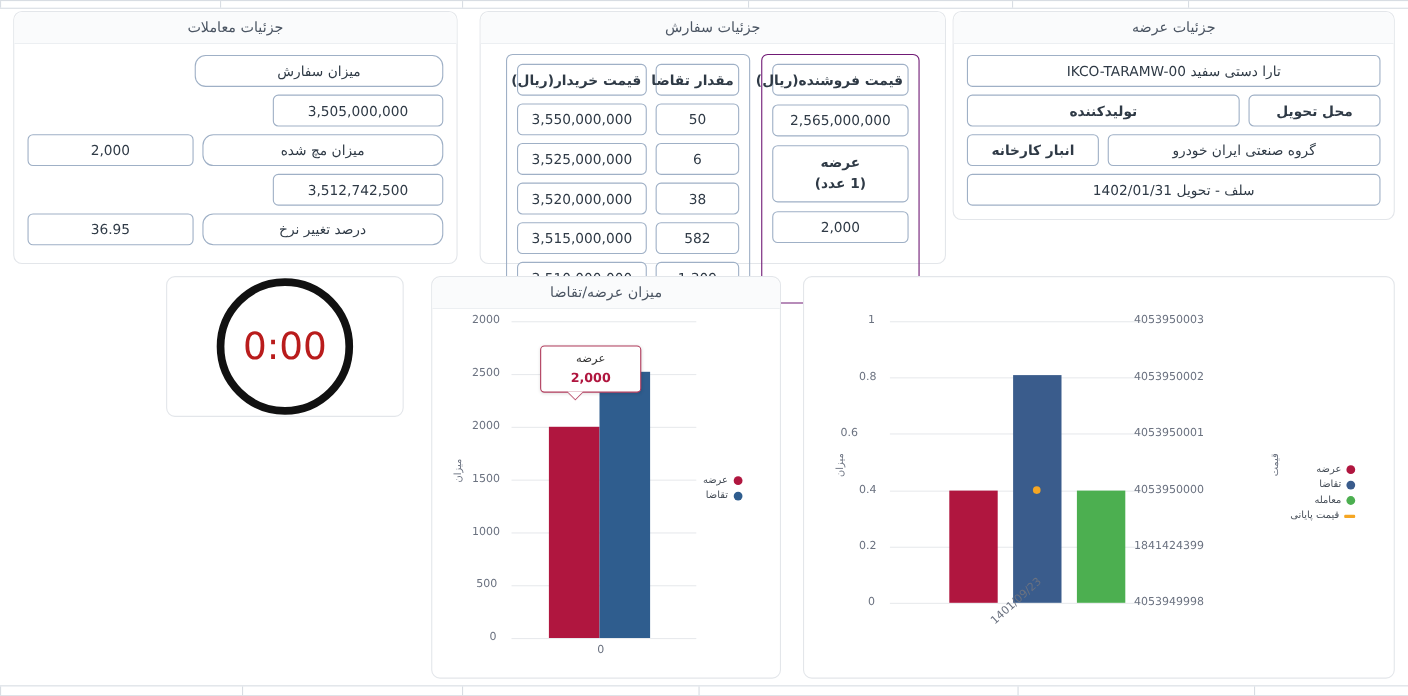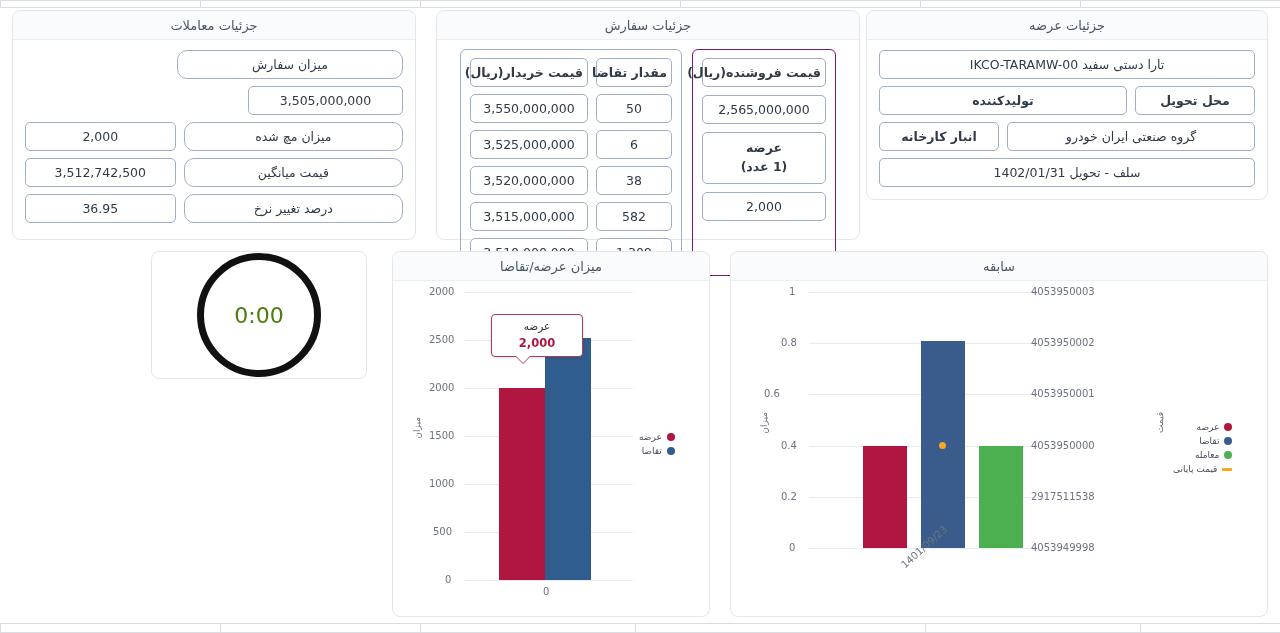--- a/index.html
+++ b/index.html
@@ -102,22 +102,22 @@
 
   
   .clock-circle {
     width: 110px; height: 110px;
     border: 7px solid #111111;
     border-radius: 50%;
     display: flex; align-items: center; justify-content: center;
     margin: 0 auto;
   }
   .clock-text {
-    font-size: 22px;
-    color: #4d7c0f;
+    font-size: 34px;
+    color: #b91c1c;
     font-family: "DejaVu Sans", sans-serif;
   }
 
   
   .plot { position: absolute; }
   .axis-label-y {
     position: absolute;
     font-size: 9px;
     color: #6b7280;
     writing-mode: vertical-rl;
@@ -200,21 +200,20 @@
         <div class="cell lbl">میزان سفارش</div>
       </div>
       <div class="tx-row">
         <div class="cell val">3,505,000,000</div>
       </div>
       <div class="tx-row">
         <div class="cell lbl">میزان مچ شده</div>
         <div class="cell val">2,000</div>
       </div>
       <div class="tx-row">
-        <div class="cell lbl">قیمت میانگین</div>
         <div class="cell val">3,512,742,500</div>
       </div>
       <div class="tx-row">
         <div class="cell lbl">درصد تغییر نرخ</div>
         <div class="cell val">36.95</div>
       </div>
     </div>
   </div>
 
   <div class="card" style="left:436px; top:10px; width:424px; height:230px;">
@@ -331,21 +330,20 @@
         </div>
         <div class="legend-item">
           <span class="dot" style="background:#2f5d8e;"></span>
           <span>تقاضا</span>
         </div>
       </div>
     </div>
   </div>
 
   <div class="card" style="left:730px; top:251px; width:538px; height:366px;">
-    <div class="card-title">سابقه</div>
 
     <div class="plot" style="left:0; top:0; right:0; bottom:0;">
 
       <div class="axis-label-y" style="left:28px; top:160px;">میزان</div>
 
       <div class="axis-label-y" style="left:424px; top:160px;">قیمت</div>
 
       <div class="gridline" style="left:78px; width:230px; top:40px;"></div>
       <div class="gridline" style="left:78px; width:230px; top:91px;"></div>
       <div class="gridline" style="left:78px; width:230px; top:142px;"></div>
@@ -357,21 +355,21 @@
       <div class="tick" style="left:50px; top:85px;">0.8</div>
       <div class="tick" style="left:33px; top:136px;">0.6</div>
       <div class="tick" style="left:50px; top:188px;">0.4</div>
       <div class="tick" style="left:50px; top:239px;">0.2</div>
       <div class="tick" style="left:58px; top:290px;">0</div>
 
       <div class="tick" style="left:300px; top:34px;">4053950003</div>
       <div class="tick" style="left:300px; top:85px;">4053950002</div>
       <div class="tick" style="left:300px; top:136px;">4053950001</div>
       <div class="tick" style="left:300px; top:188px;">4053950000</div>
-      <div class="tick" style="left:300px; top:239px;">2917511538</div>
+      <div class="tick" style="left:300px; top:239px;">1841424399</div>
       <div class="tick" style="left:300px; top:290px;">4053949998</div>
 
       <div class="bar" style="left:132px; top:194px; width:44px; height:102px; background:#b0163f;"></div>
       <div class="bar" style="left:190px; top:89px; width:44px; height:207px; background:#3a5c8c;"></div>
       <div class="bar" style="left:248px; top:194px; width:44px; height:102px; background:#4caf50;"></div>
 
       <div class="point" style="left:208px; top:190px; background:#f5a623;"></div>
 
       <div class="xrot" style="left:168px; top:310px;">1401/09/23</div>
 

